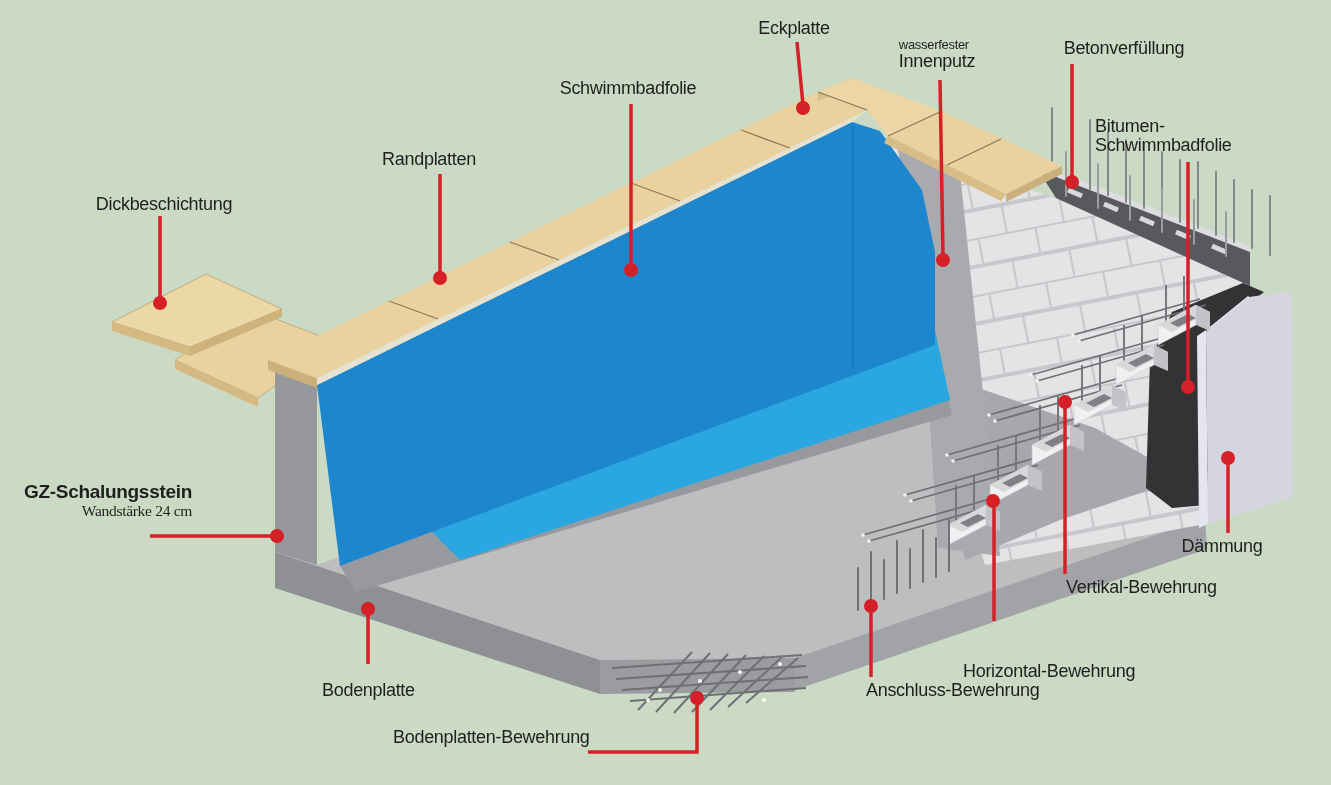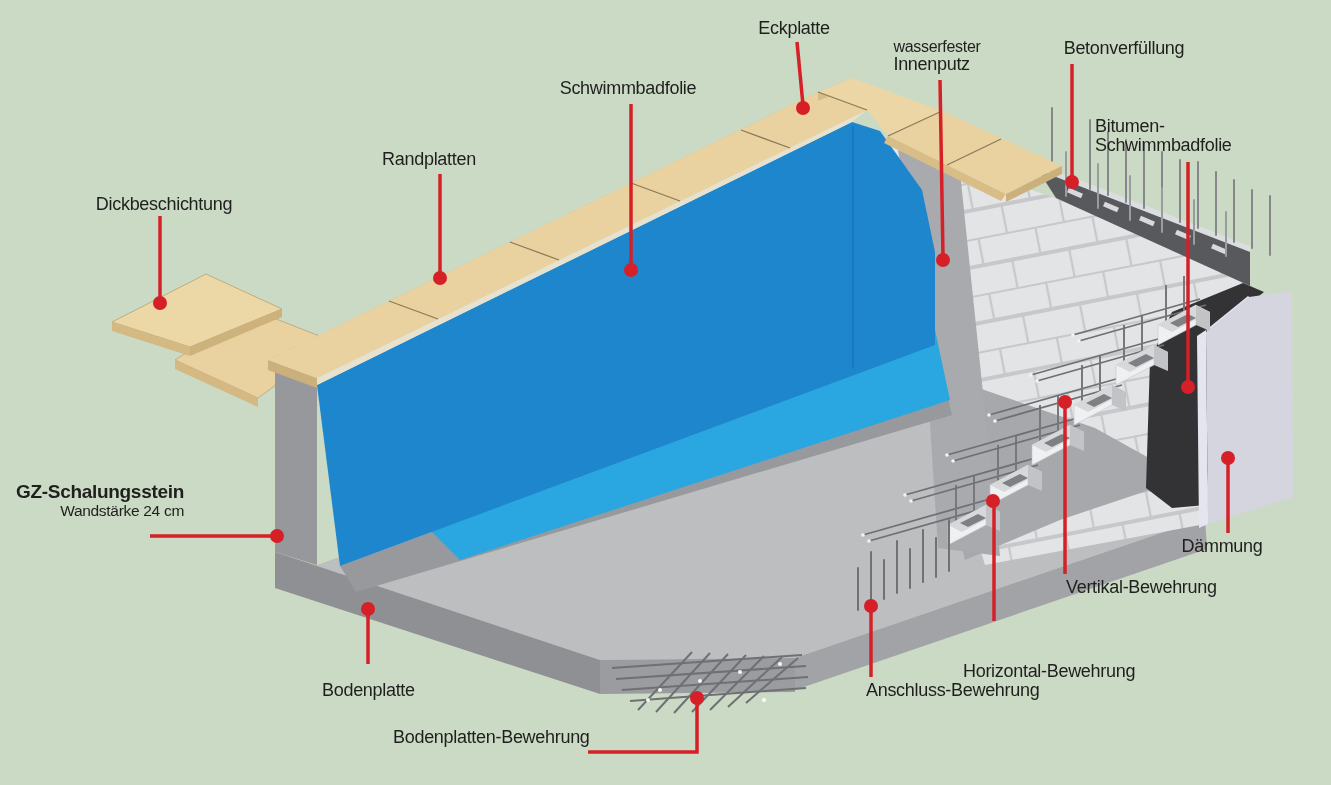--- a/index.html
+++ b/index.html
@@ -14,23 +14,23 @@
   .lbl{
     position:absolute;
     color:var(--label_text,#1f1f1d);
     font-size:18px;
     letter-spacing:-0.3px;
     white-space:nowrap;
     line-height:1.08;
   }
   .lbl.center{transform:translateX(-50%);text-align:left;}
   .lbl.rightal{transform:translateX(-100%);text-align:right;}
-  .lbl .small{font-size:16px;}
+  .lbl .small{font-size:13px;}
   .lbl .bold{font-weight:700;font-size:19px;}
-  .lbl .sub{font-size:15.5px;}
+  .lbl .sub{font-size:15.5px;font-family:Liberation Serif, serif;}
 </style>
 </head>
 <body>
 
 <div id="stage">
 
 <svg id="scene" width="1331" height="785" viewBox="0 0 1331 785" xmlns="http://www.w3.org/2000/svg">
   <defs>
     <pattern id="brick" width="58" height="56" patternUnits="userSpaceOnUse" patternTransform="rotate(-11)">
       <rect width="58" height="56" fill="#e3e4e6"></rect>
@@ -219,18 +219,18 @@
 <div class="lbl" style="left:1095px;top:117px">
   <div>Bitumen-</div>
   <div>Schwimmbadfolie</div>
 </div>
 <div class="lbl center" style="left:1222px;top:537px">Dämmung</div>
 <div class="lbl" style="left:1066px;top:578px">Vertikal-Bewehrung</div>
 <div class="lbl" style="left:963px;top:662px">Horizontal-Bewehrung</div>
 <div class="lbl" style="left:866px;top:681px">Anschluss-Bewehrung</div>
 <div class="lbl" style="left:322px;top:681px">Bodenplatte</div>
 <div class="lbl" style="left:393px;top:728px">Bodenplatten-Bewehrung</div>
-<div class="lbl rightal" style="left:184px;top:482px;text-align:right">
+<div class="lbl rightal" style="left:192px;top:482px;text-align:right">
   <div class="bold">GZ-Schalungsstein</div>
   <div class="sub">Wandstärke 24 cm</div>
 </div>
 
 </div>
 
 </body></html>

